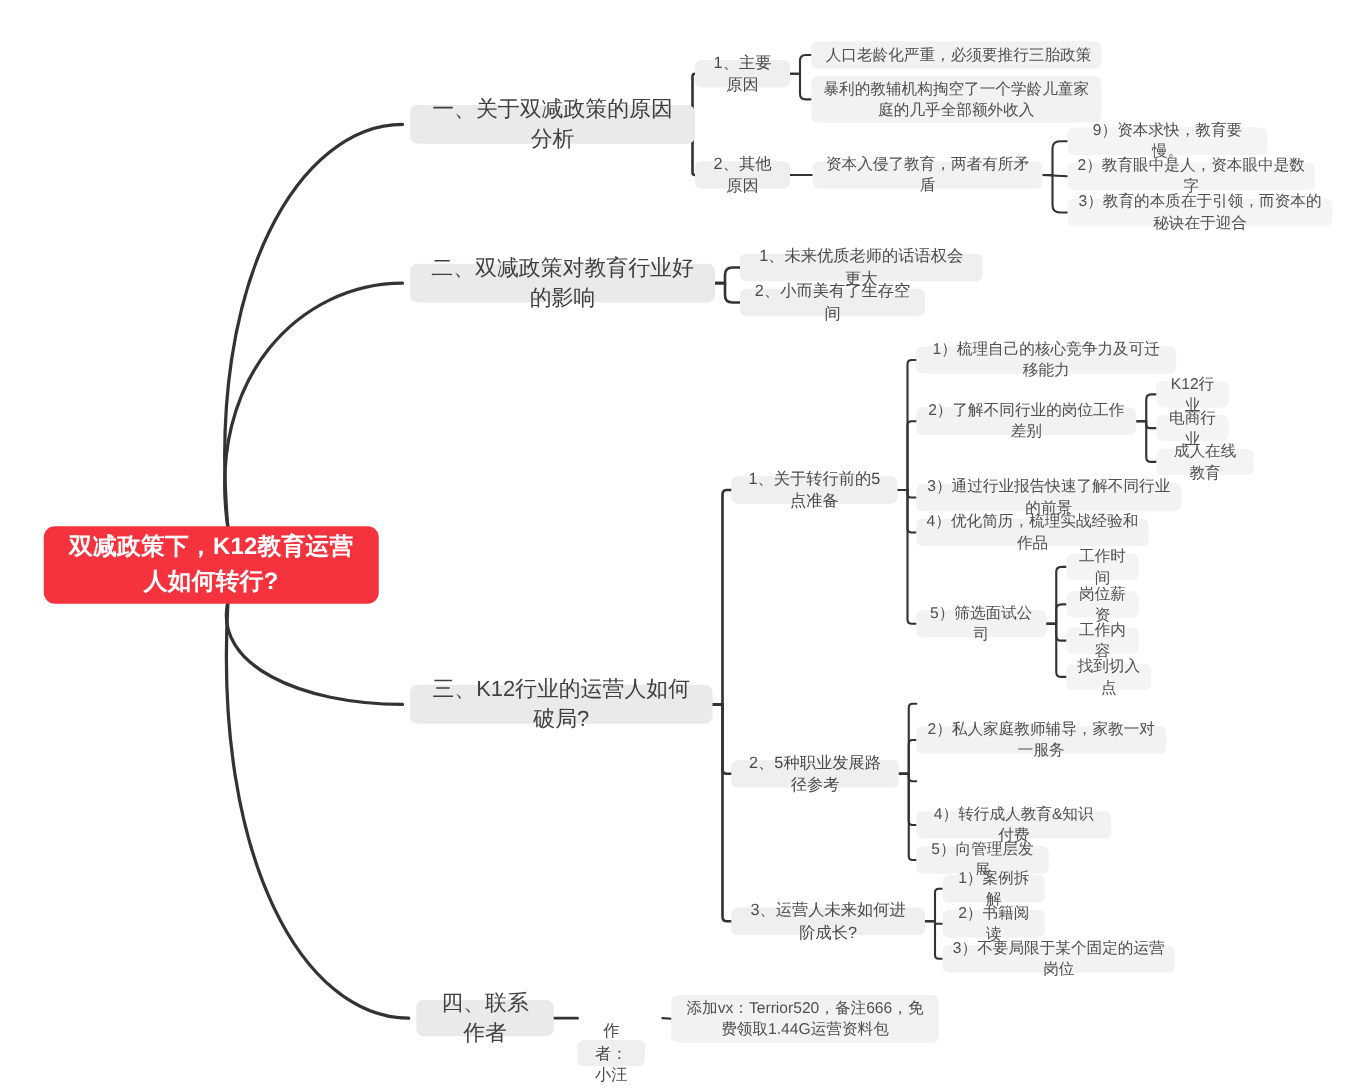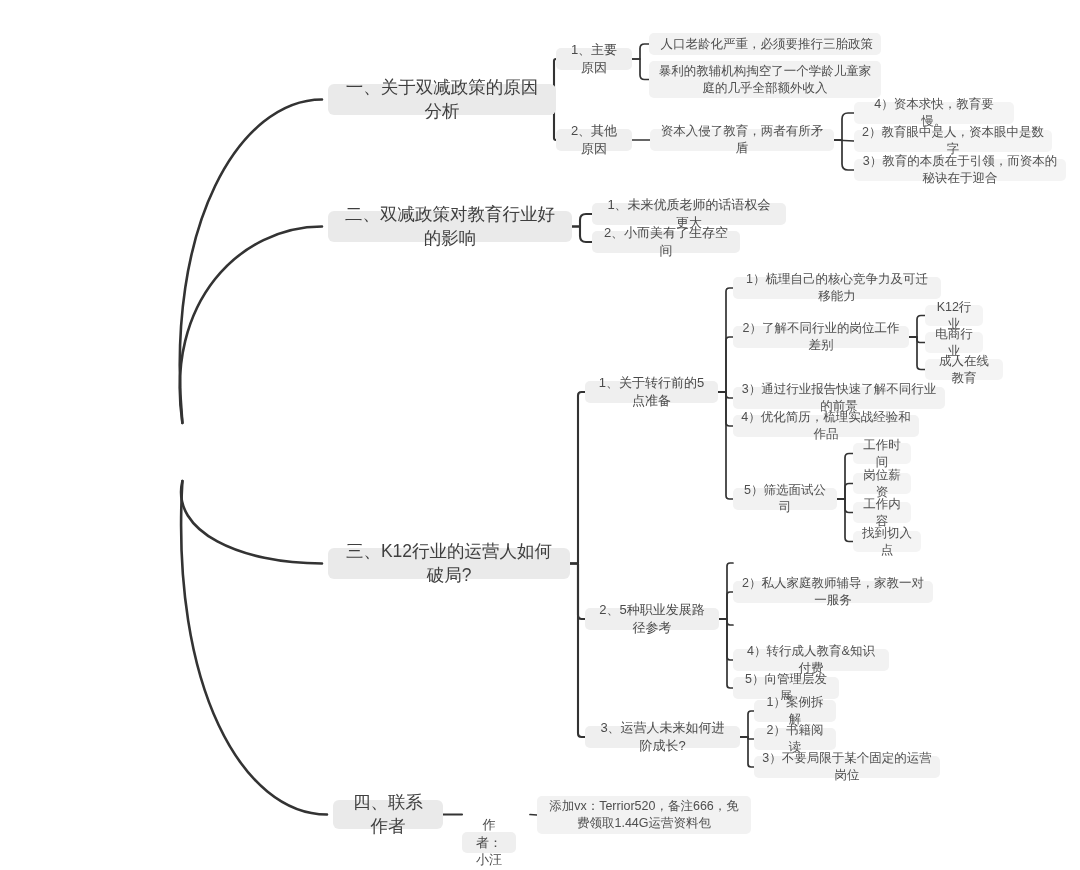--- a/index.html
+++ b/index.html
@@ -115,27 +115,28 @@
       <path d="M719,619 L727,619 L727,657 Q727,660 730,660 L733,660" fill="none" stroke="#333333" stroke-width="1.7" stroke-linecap="round" stroke-linejoin="round"></path>
       <path d="M719,619 L727,619 L727,685 Q727,688 730,688 L733,688" fill="none" stroke="#333333" stroke-width="1.7" stroke-linecap="round" stroke-linejoin="round"></path>
       <path d="M570,563.5 L578,563.5 L578,733.5 Q578,737 581.5,737 L585,737" fill="none" stroke="#333333" stroke-width="2.1" stroke-linecap="round" stroke-linejoin="round"></path>
       <path d="M740,737 L748,737 L748,714 Q748,711 751,711 L754,711" fill="none" stroke="#333333" stroke-width="1.7" stroke-linecap="round" stroke-linejoin="round"></path>
       <path d="M740,737 L748,737 L748,738 Q748,739 749,739 L754,739" fill="none" stroke="#333333" stroke-width="1.7" stroke-linecap="round" stroke-linejoin="round"></path>
       <path d="M740,737 L748,737 L748,764 Q748,767 751,767 L754,767" fill="none" stroke="#333333" stroke-width="1.7" stroke-linecap="round" stroke-linejoin="round"></path>
       <path d="M182.4,481 C170.4,687.77 243.132,814.5 327,814.5" fill="none" stroke="#333333" stroke-width="2.6" stroke-linecap="round" stroke-linejoin="round"></path>
       <path d="M443,814.5 L462,814.5" fill="none" stroke="#333333" stroke-width="2.1" stroke-linecap="round" stroke-linejoin="round"></path>
       <path d="M530,814.5 L537,815" fill="none" stroke="#333333" stroke-width="1.7" stroke-linecap="round" stroke-linejoin="round"></path>
     </svg>
+<div class="node lvl-root" style="left: 35px; top: 421px; width: 268px; height: 62px;"><span>双减政策下，K12教育运营人如何转行?</span></div>
     <div class="node lvl-1" style="left: 328px; top: 84px; width: 228px; height: 31px;"><span>一、关于双减政策的原因分析</span></div>
     <div class="node lvl-2" style="left: 556px; top: 48px; width: 76px; height: 22px;"><span>1、主要原因</span></div>
     <div class="node lvl-3" style="left: 649px; top: 33px; width: 232px; height: 22px; justify-content: flex-end;"><span>人口老龄化严重，必须要推行三胎政策</span></div>
     <div class="node lvl-3 multiline" style="left: 649px; top: 61px; width: 232px; height: 37px;"><span>暴利的教辅机构掏空了一个学龄儿童家庭的几乎全部额外收入</span></div>
     <div class="node lvl-2" style="left: 556px; top: 129px; width: 76px; height: 22px;"><span>2、其他原因</span></div>
     <div class="node lvl-3" style="left: 650px; top: 129px; width: 184px; height: 22px;"><span>资本入侵了教育，两者有所矛盾</span></div>
-    <div class="node lvl-4" style="left: 854px; top: 102px; width: 160px; height: 22px;"><span>4）资本求快，教育要慢。</span></div>
+    <div class="node lvl-4" style="left: 854px; top: 102px; width: 160px; height: 22px;"><span>9）资本求快，教育要慢。</span></div>
     <div class="node lvl-4" style="left: 854px; top: 130px; width: 198px; height: 22px;"><span>2）教育眼中是人，资本眼中是数字</span></div>
     <div class="node lvl-4" style="left: 854px; top: 159px; width: 212px; height: 22px;"><span>3）教育的本质在于引领，而资本的秘诀在于迎合</span></div>
     <div class="node lvl-1" style="left: 328px; top: 211px; width: 244px; height: 31px;"><span>二、双减政策对教育行业好的影响</span></div>
     <div class="node lvl-2" style="left: 592px; top: 203px; width: 194px; height: 22px;"><span>1、未来优质老师的话语权会更大</span></div>
     <div class="node lvl-2" style="left: 592px; top: 231px; width: 148px; height: 22px;"><span>2、小而美有了生存空间</span></div>
     <div class="node lvl-1" style="left: 328px; top: 548px; width: 242px; height: 31px;"><span>三、K12行业的运营人如何破局?</span></div>
     <div class="node lvl-2" style="left: 585px; top: 381px; width: 133px; height: 22px;"><span>1、关于转行前的5点准备</span></div>
     <div class="node lvl-3" style="left: 733px; top: 277px; width: 208px; height: 22px;"><span>1）梳理自己的核心竞争力及可迁移能力</span></div>
     <div class="node lvl-3" style="left: 733px; top: 326px; width: 176px; height: 22px;"><span>2）了解不同行业的岗位工作差别</span></div>
     <div class="node lvl-4" style="left: 925px; top: 305px; width: 58px; height: 21px;"><span>K12行业</span></div>

